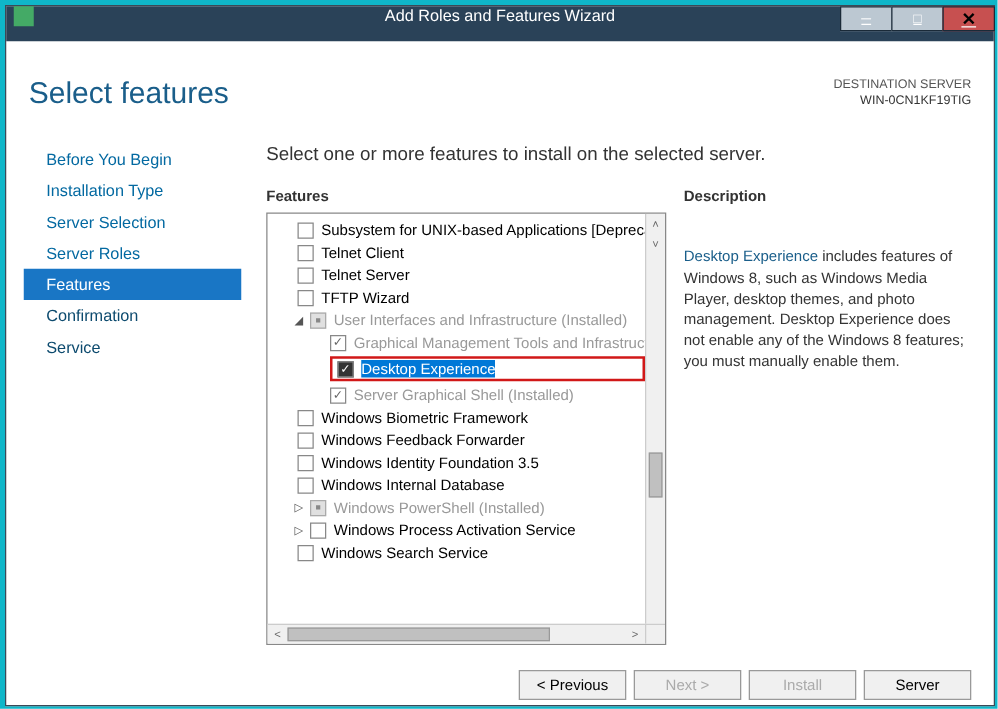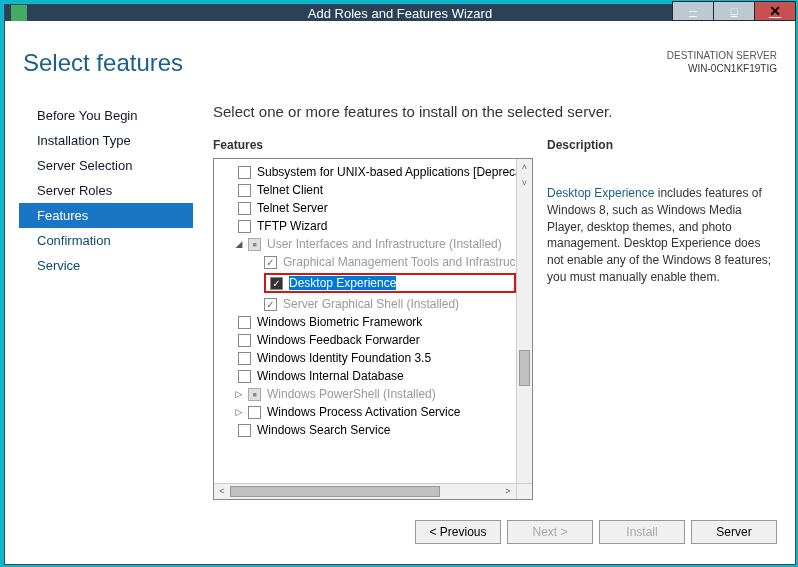--- a/index.html
+++ b/index.html
@@ -1,33 +1,33 @@
 <!DOCTYPE html>
 <html><head>
 <meta charset="utf-8">
 <style>
   * { box-sizing: border-box; margin: 0; padding: 0; font-family: "Segoe UI", Tahoma, sans-serif; }
   body { background: #0fb6c9; width: 798px; height: 567px; overflow: hidden; }
   .window { position: absolute; top: 4px; left: 4px; width: 792px; height: 561px; background: #fff; border: 1px solid #3a4a58; display: flex; flex-direction: column; }
-  .titlebar { height: 16px; background: linear-gradient(to bottom,#2a4258,#2a4258); display: flex; align-items: flex-end; color: #fff; position: relative; text-decoration: underline; }
+  .titlebar { height: 28px; background: linear-gradient(to bottom,#2a4258,#2a4258); display: flex; align-items: flex-start; color: #fff; position: relative; text-decoration: underline; }
   .titlebar .icon-sys { width: 16px; height: 16px; margin: 0 6px; background: #4a6; }
   .titlebar .title { position: absolute; left: 50%; transform: translateX(-50%); font-size: 13px; color: #fff; font-weight: 400; }
   .winbtns { margin-left: auto; display: flex; }
   .winbtn { width: 42px; height: 20px; border: 1px solid #1a2a38; margin-right: -1px; display: flex; align-items: center; justify-content: center; font-size: 11px; font-family: Arial; cursor: default; }
   .winbtn.min { background: #bcc8d2; }
   .winbtn.max { background: #bcc8d2; }
   .winbtn.close { background: #c75050; color: #000; font-size: 14px; font-weight: bold; }
-  .client { flex: 1; display: flex; flex-direction: column; padding: 0 18px 20px 18px; }
+  .client { flex: 1; display: flex; flex-direction: column; padding: 0 18px 4px 18px; }
   .header-row { display: flex; align-items: flex-start; margin-top: 28px; }
   .page-title { color: #1a5e8a; font-size: 24px; font-weight: 300; flex: 1; }
   .dest { text-align: right; font-size: 10px; color: #555; line-height: 1.3; }
   .dest .srv { font-size: 10px; color: #333; text-align: center; }
   .body-row { display: flex; margin-top: 26px; flex: 1; min-height: 0; }
   .nav { width: 170px; flex-shrink: 0; }
-  .nav-item { font-size: 13px; padding: 5px 0 5px 14px; color: #0f172a; cursor: default; }
+  .nav-item { font-size: 13px; padding: 5px 0 5px 14px; color: #0369a1; cursor: default; }
   .nav-item.active { background: #1976c5; color: #fff; margin-left: -4px; padding-left: 18px; }
   .nav-item.disabled { color: #0c4a6e; }
   .main { flex: 1; display: flex; flex-direction: column; margin-left: 20px; min-width: 0; }
   .instr { font-size: 15px; color: #333; }
   .cols { display: flex; margin-top: 18px; flex: 1; min-height: 0; }
   .col-feat { width: 320px; display: flex; flex-direction: column; }
   .col-desc { flex: 1; margin-left: 14px; }
   .col-label { font-size: 12px; font-weight: 700; color: #333; margin-bottom: 6px; }
   .feat-box { border: 1px solid #888; flex: 1; position: relative; overflow: hidden; }
   .feat-list { position: absolute; top: 0; left: 0; right: 16px; bottom: 16px; overflow: hidden; padding-top: 4px; }

